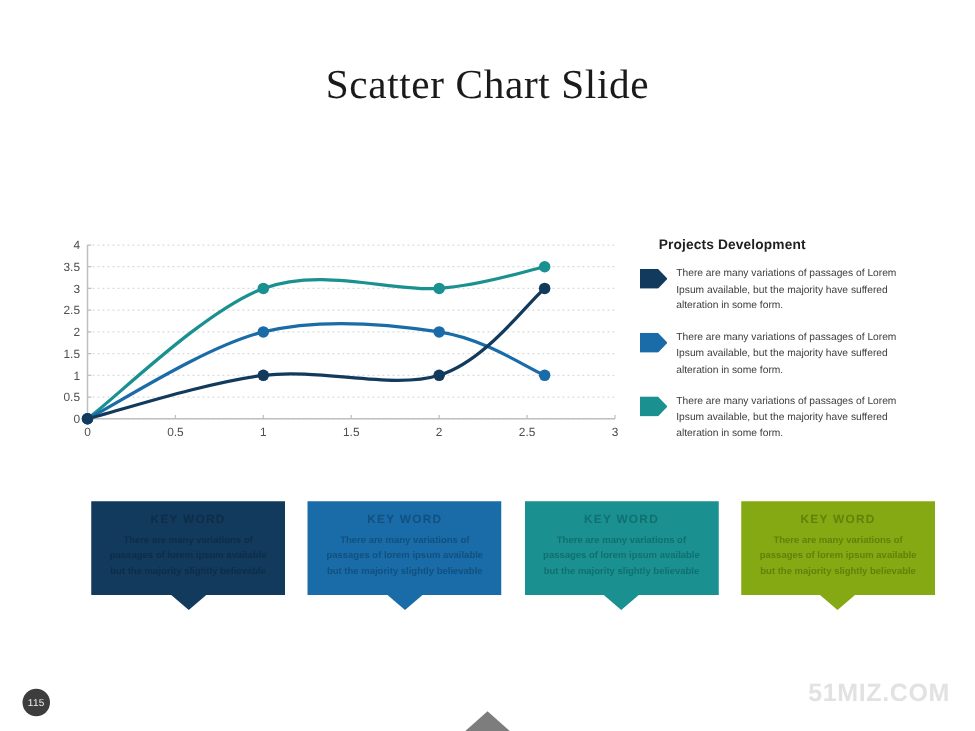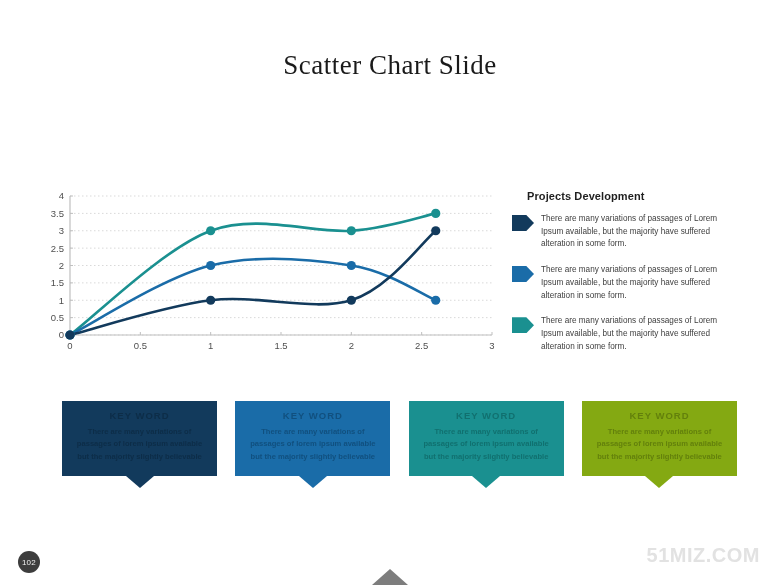--- a/index.html
+++ b/index.html
@@ -9,21 +9,21 @@
     font-family:"Liberation Sans", sans-serif;
     overflow:hidden;
     position:relative;
   }
   
   #slide-header{
     position:absolute;left:0;top:52px;width:780px;text-align:center;
   }
   #slide-title{
     font-family:"Liberation Serif", serif;
-    font-size:27px;
+    font-size:33px;
     color:#1a1a1a;
     letter-spacing:0.5px;
     line-height:1;
     margin:0;
     font-weight:400;
   }
   #slide-subtitle{
     font-size:10.5px;
     color:#c3c3c3;
     margin-top:10px;
@@ -56,21 +56,21 @@
     width:22px;height:16px;flex:0 0 22px;margin-top:2px;margin-right:7px;
     clip-path:polygon(0 0,65% 0,100% 50%,65% 100%,0 100%);
   }
   .legend-text{
     font-size:8.2px;line-height:1.55;color:#3d3d3d;font-weight:normal;
     width:200px;
   }
 
   
   #cards-row{
-    position:absolute;left:62px;top:401px;width:675px;
+    position:absolute;left:73px;top:401px;width:675px;
     display:flex;justify-content:space-between;
   }
   .keyword-card{
     width:155px;position:relative;padding:9px 10px 13px 10px;
     box-sizing:border-box;text-align:center;
   }
   .card-title{
     font-size:9.5px;font-weight:bold;letter-spacing:1px;
     margin-bottom:5px;
   }
@@ -216,15 +216,15 @@
       <div class="card-body" style="color: rgb(17, 112, 111);">There are many variations of passages of lorem ipsum available but the majority slightly believable</div>
       <div class="card-tail"></div>
     </div>
     <div class="keyword-card" style="background: rgb(132, 169, 18); color: rgb(132, 169, 18);">
       <div class="card-title" style="color: rgb(99, 128, 12);">KEY WORD</div>
       <div class="card-body" style="color: rgb(99, 128, 12);">There are many variations of passages of lorem ipsum available but the majority slightly believable</div>
       <div class="card-tail"></div>
     </div>
   </div>
 
-<div id="page-badge">102</div>
+<div id="page-badge">115</div>
 <div id="watermark">51MIZ.COM</div>
 <div id="bottom-arrow"></div>
 
 </body></html>

